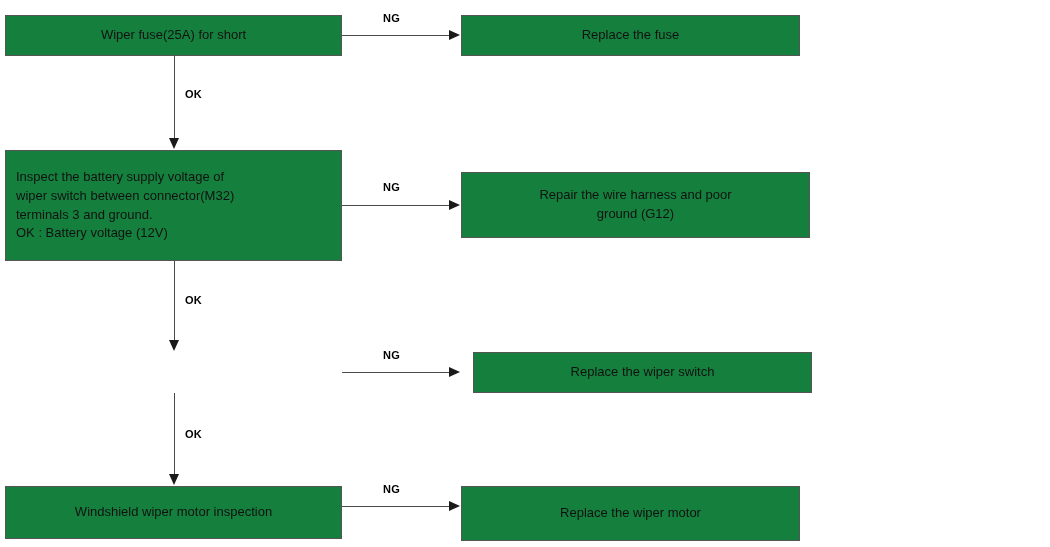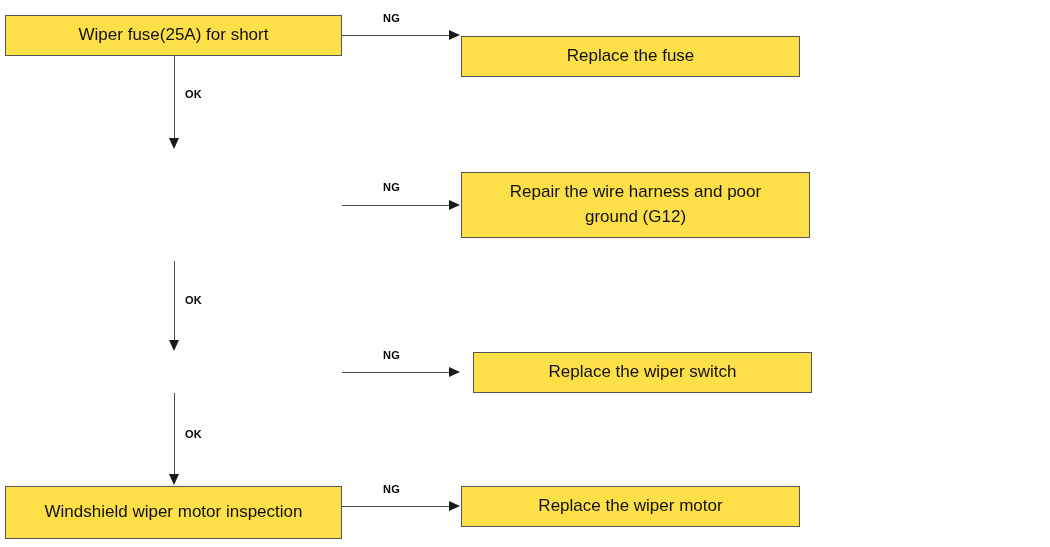--- a/index.html
+++ b/index.html
@@ -16,26 +16,26 @@
     position: relative;
     width: 1050px;
     height: 547px;
     background: #ffffff;
     overflow: hidden;
   }
   .node {
     position: absolute;
     box-sizing: border-box;
     border: 1px solid #555555;
-    background: #fde047;
+    background: #15803d;
     display: flex;
     align-items: center;
     justify-content: center;
     text-align: center;
-    font-size: 17px;
+    font-size: 13px;
     line-height: 1.45;
     color: #111111;
     padding: 2px 6px;
   }
   .node.left-align {
     justify-content: flex-start;
     text-align: left;
     padding: 6px 10px;
   }
   .node .node-text {
@@ -85,28 +85,34 @@
 <div id="canvas">
 
   <div class="node" style="left:5px; top:15px; width:337px; height:41px;">
     <span class="node-text">Wiper fuse(25A) for short</span>
   </div>
 
   <div class="h-line" style="left:342px; top:35px; width:108px;"></div>
   <div class="arrow-right" style="left:449px; top:30px;"></div>
   <div class="edge-label" style="left:383px; top:12px;">NG</div>
 
-  <div class="node" style="left:461px; top:15px; width:339px; height:41px;margin-top:21px;">
+  <div class="node" style="left:461px; top:15px; width:339px; height:41px;">
     <span class="node-text">Replace the fuse</span>
   </div>
 
   <div class="v-line" style="left:174px; top:56px; height:83px;"></div>
   <div class="arrow-down" style="left:169px; top:138px;"></div>
   <div class="edge-label" style="left:185px; top:88px;">OK</div>
 
+  <div class="node left-align" style="left:5px; top:150px; width:337px; height:111px;">
+    <span class="node-text">Inspect the battery supply voltage of
+wiper switch between connector(M32)
+terminals 3 and ground.
+OK : Battery voltage (12V)</span>
+  </div>
 
   <div class="h-line" style="left:342px; top:205px; width:108px;"></div>
   <div class="arrow-right" style="left:449px; top:200px;"></div>
   <div class="edge-label" style="left:383px; top:181px;">NG</div>
 
   <div class="node" style="left:461px; top:172px; width:349px; height:66px;">
     <span class="node-text">Repair the wire harness and poor
 ground (G12)</span>
   </div>
 
@@ -128,17 +134,17 @@
   <div class="edge-label" style="left:185px; top:428px;">OK</div>
 
   <div class="node" style="left:5px; top:486px; width:337px; height:53px;">
     <span class="node-text">Windshield wiper motor inspection</span>
   </div>
 
   <div class="h-line" style="left:342px; top:506px; width:108px;"></div>
   <div class="arrow-right" style="left:449px; top:501px;"></div>
   <div class="edge-label" style="left:383px; top:483px;">NG</div>
 
-  <div class="node" style="left:461px; top:486px; width:339px; height:41px;">
+  <div class="node" style="left:461px; top:486px; width:339px; height:55px;">
     <span class="node-text">Replace the wiper motor</span>
   </div>
 
 </div>
 
 </body></html>

